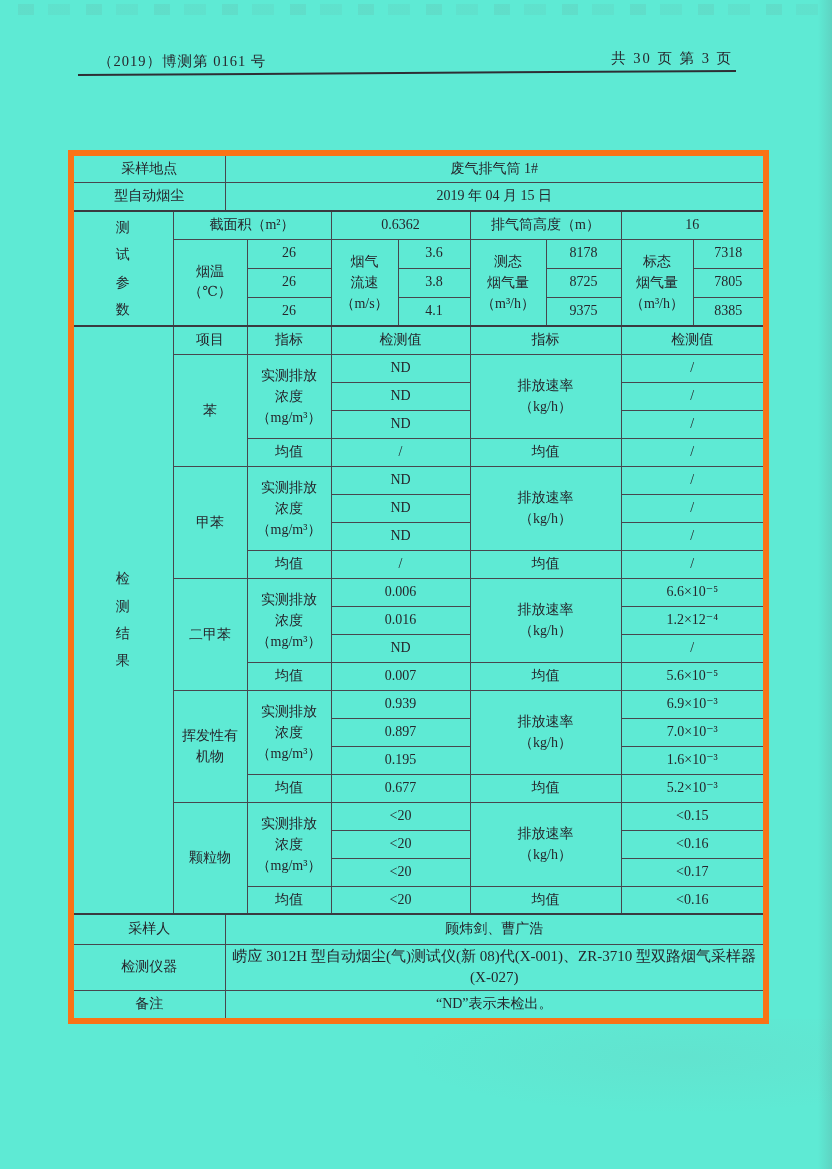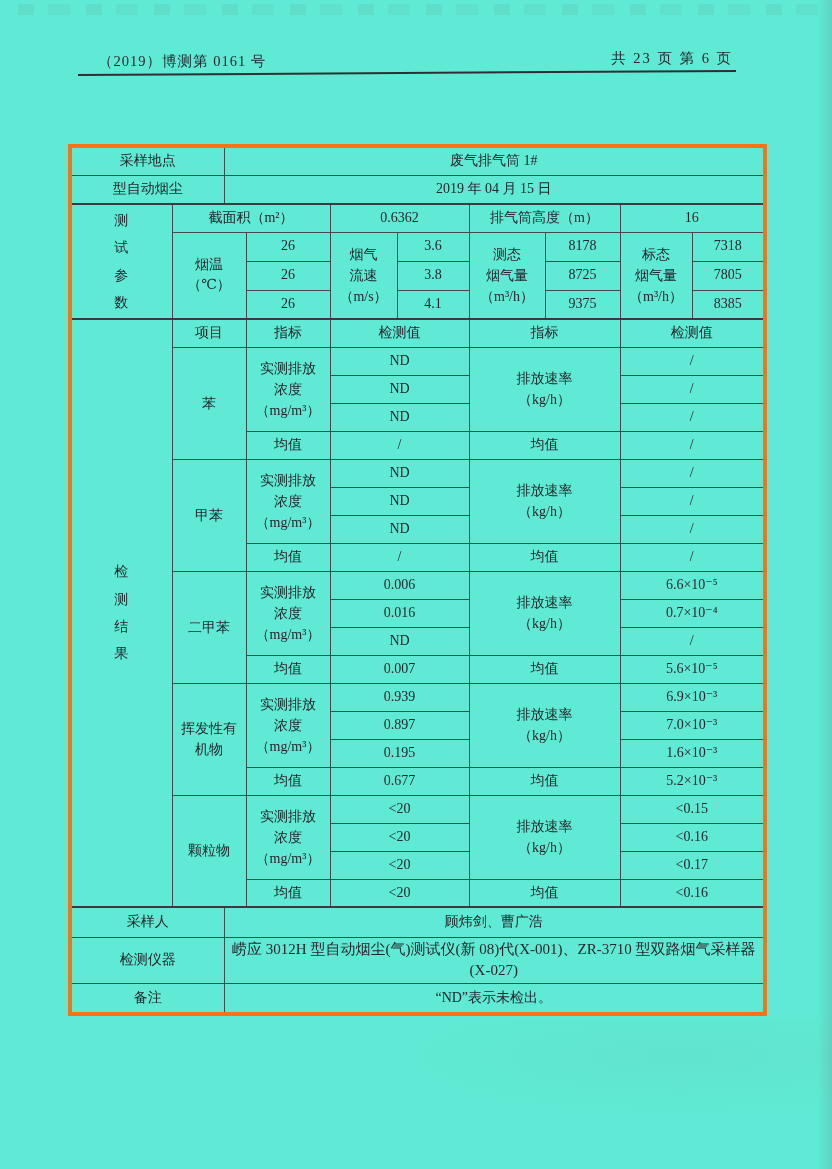--- a/index.html
+++ b/index.html
@@ -40,23 +40,23 @@
     position:absolute; left:78px; top:74px; width:658px; height:2px;
     background:#2e2e34;
     transform:rotate(-0.35deg); transform-origin:left center;
   }
   .page-title {
     position:absolute; left:68px; top:96px; width:695px;
     text-align:center; font-size:20px; font-weight:bold; letter-spacing:2px;
   }
   
   table.main {
-    position:absolute; left:68px; top:144px; width:695px;
+    position:absolute; left:68px; top:150px; width:695px;
     border-collapse:collapse; table-layout:fixed;
-    border:4px solid #f97316;
+    border:6px solid #f97316;
   }
   td {
     border:1px solid #47474e;
     text-align:center; vertical-align:middle;
     font-size:14px; line-height:1.45;
     padding:1px 2px;
     overflow:hidden;
   }
   tr.sec td { border-top:2px solid #3a3a40; }
   tr.r-info  { height:29px; }
@@ -71,21 +71,21 @@
 </head>
 <body>
 
 <div id="page">
 
   <div class="scan-top"></div>
   <div class="scan-right"></div>
   <div class="scan-blotch"></div>
 
   <div class="doc-number">（2019）博测第 0161 号</div>
-  <div class="page-info">共 23 页  第 6 页</div>
+  <div class="page-info">共 30 页  第 3 页</div>
   <div class="header-rule"></div>
 
   <table class="main">
     <colgroup>
       <col style="width:102px">
         <col style="width:52px">
         <col style="width:22px">
       <col style="width:84px">
         <col style="width:67px">
         <col style="width:72px">
@@ -211,21 +211,21 @@
       <td rowspan="3" class="ml">实测排放
 浓度
 （mg/m³）</td>
       <td colspan="2">0.006</td>
       <td colspan="2" rowspan="3" class="ml">排放速率
 （kg/h）</td>
       <td colspan="2">6.6×10⁻⁵</td>
     </tr>
     <tr class="r-res">
       <td colspan="2">0.016</td>
-      <td colspan="2">0.7×10⁻⁴</td>
+      <td colspan="2">1.2×12⁻⁴</td>
     </tr>
     <tr class="r-res">
       <td colspan="2">ND</td>
       <td colspan="2">/</td>
     </tr>
     <tr class="r-res">
       <td>均值</td>
       <td colspan="2">0.007</td>
       <td colspan="2">均值</td>
       <td colspan="2">5.6×10⁻⁵</td>

